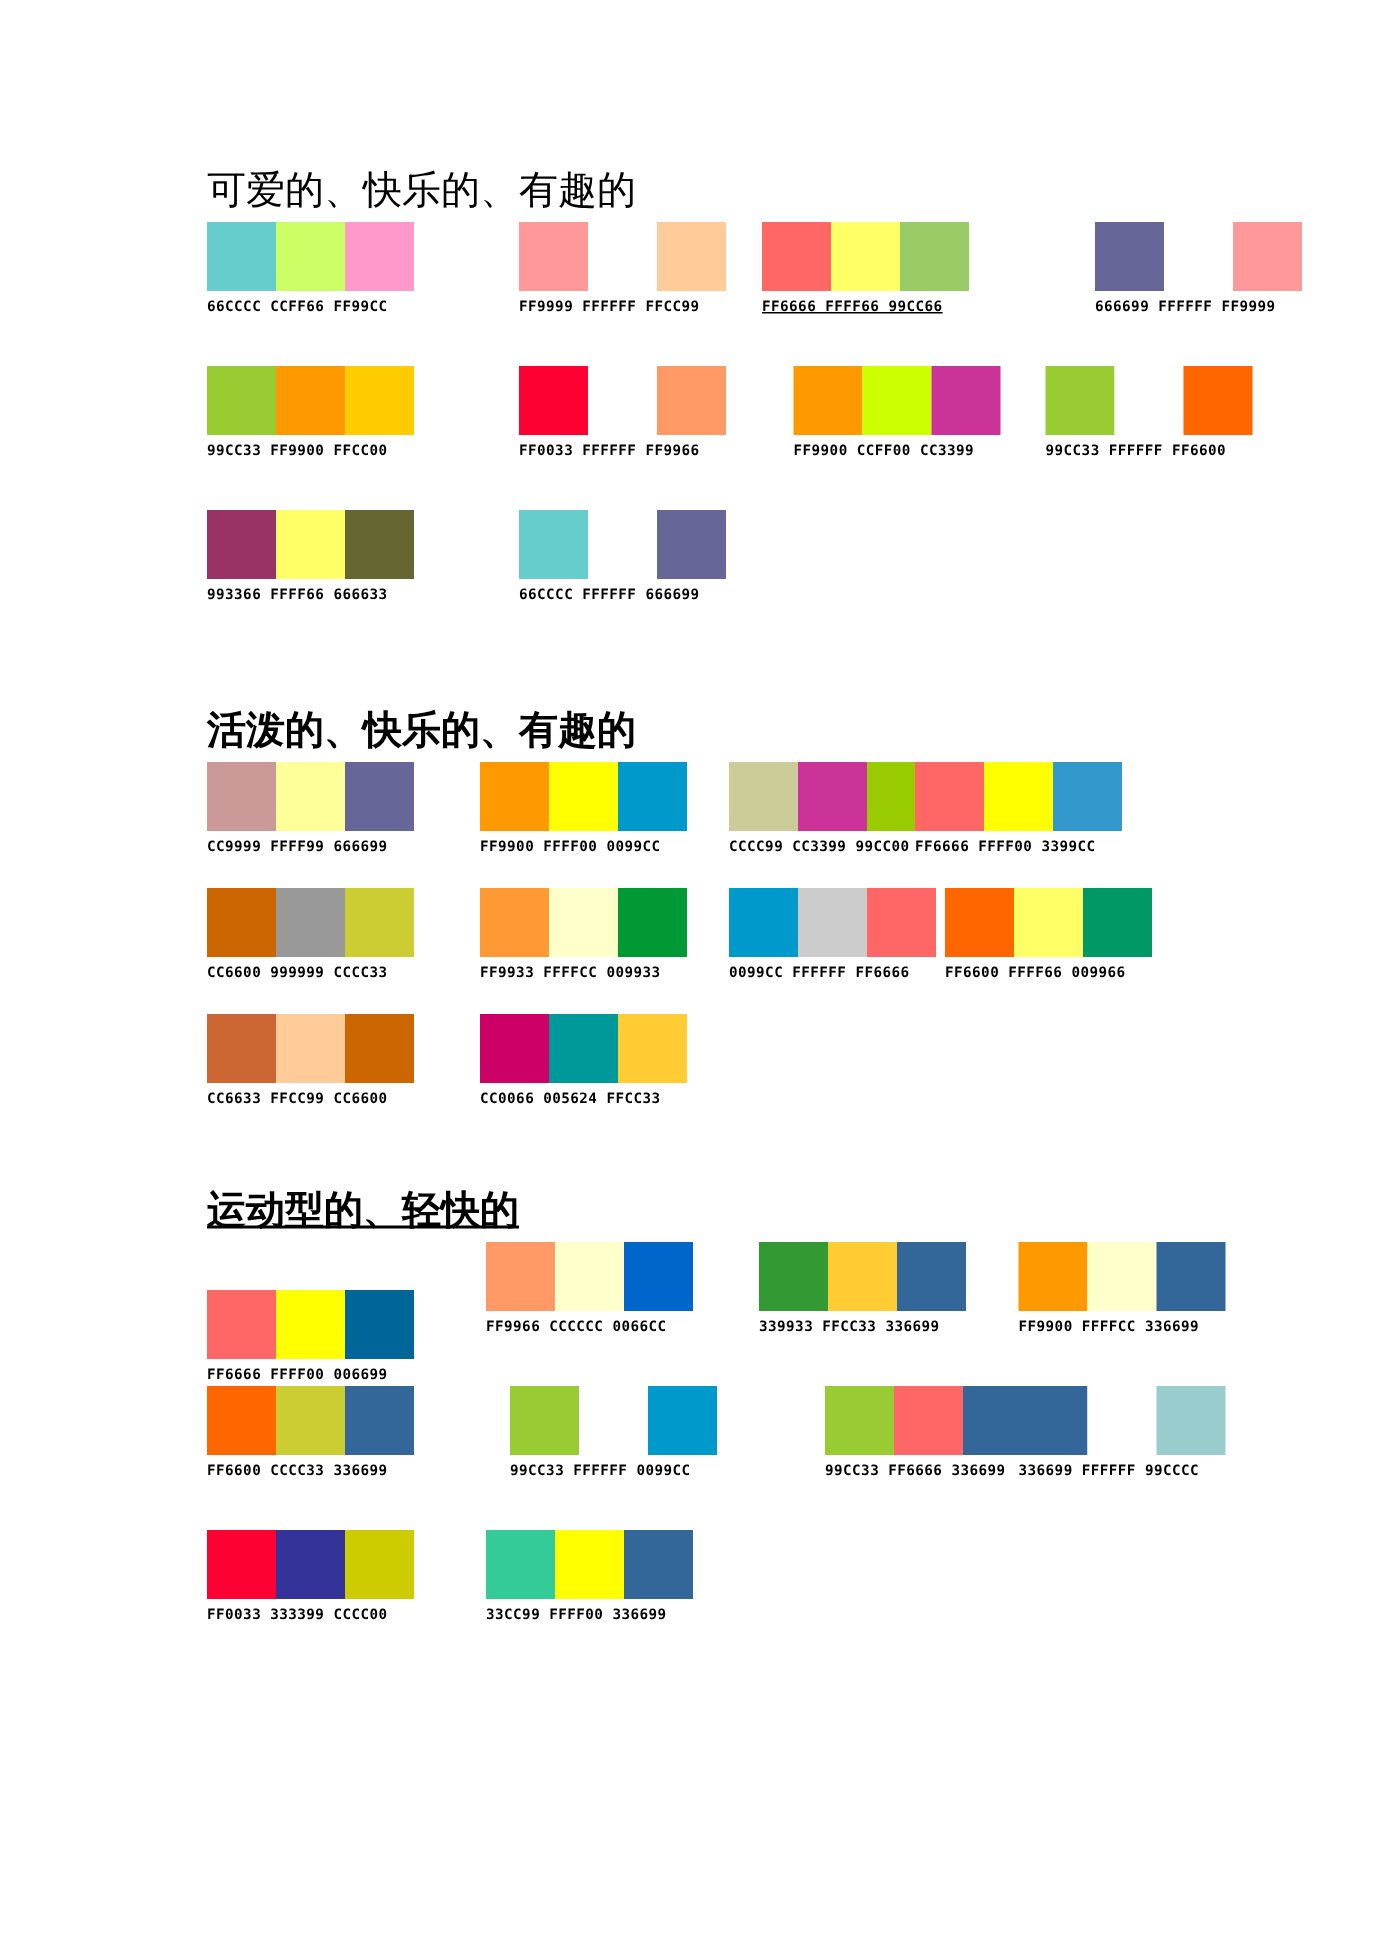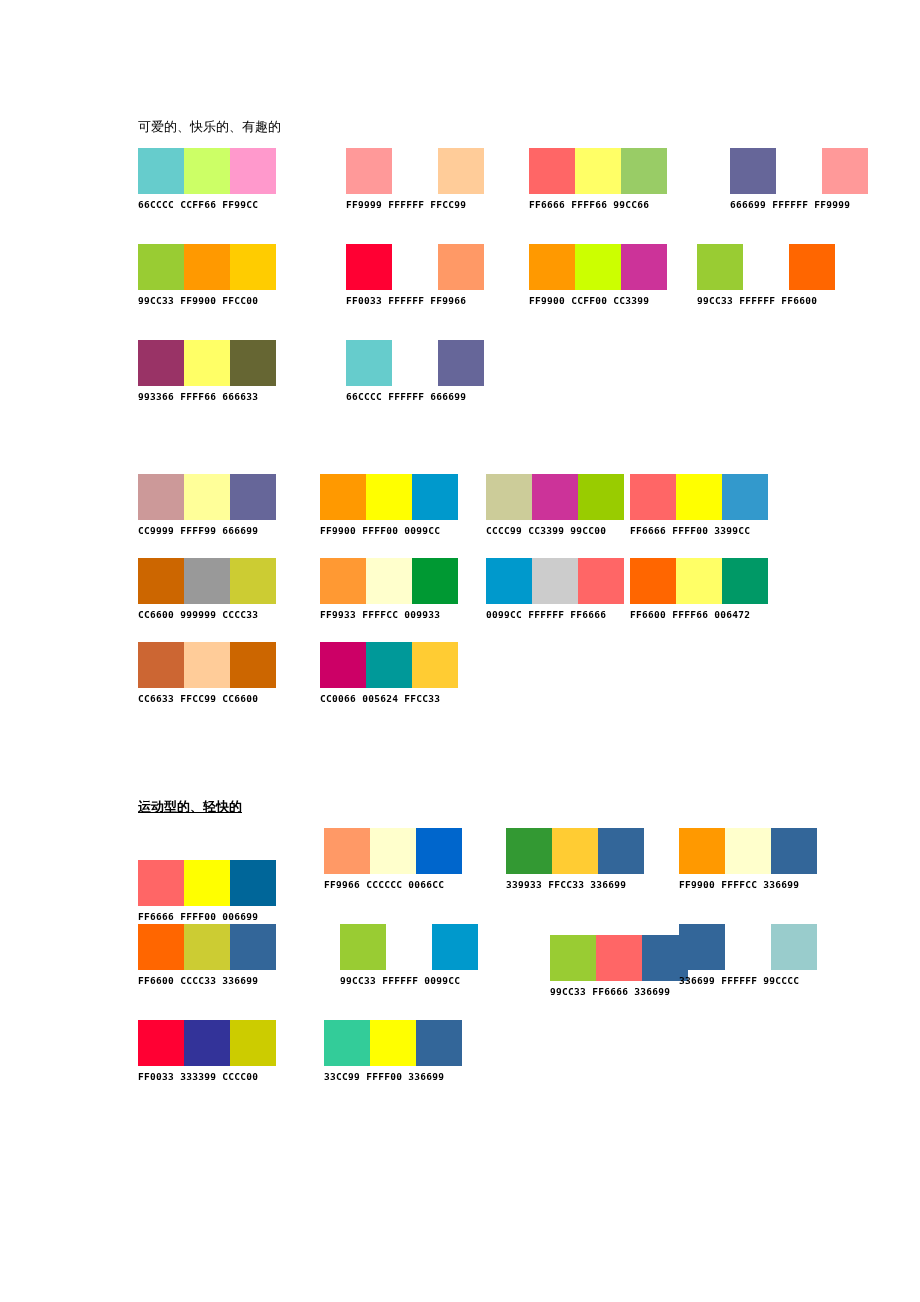--- a/index.html
+++ b/index.html
@@ -25,21 +25,21 @@
     padding: 0;
   }
 
   .section {
     position: absolute;
     left: 138px;
   }
 
   .section-heading {
     font-family: "DejaVu Sans", "Liberation Sans", sans-serif;
-    font-size: 13px;
+    font-size: 26px;
     line-height: 26px;
     color: #000000;
     white-space: nowrap;
     margin: 0 0 8px 0;
     letter-spacing: 0px;
   }
   .section-heading.bold {
     font-weight: bold;
   }
   .section-heading.regular {
@@ -97,21 +97,21 @@
       <div style="position: relative; height: 270px;">
         <div class="palette-row" style="position: absolute; left: 0px; top: 0px;">
           <div class="palette-group" style="position: absolute; left: 0px; top: 0px;">
             <div class="swatches"><div class="swatch" title="66CCCC" style="background-color: rgb(102, 204, 204);"></div><div class="swatch" title="CCFF66" style="background-color: rgb(204, 255, 102);"></div><div class="swatch" title="FF99CC" style="background-color: rgb(255, 153, 204);"></div></div>
             <div class="group-label">66CCCC CCFF66 FF99CC</div>
           </div>
           <div class="palette-group" style="position: absolute; left: 208px; top: 0px;">
             <div class="swatches"><div class="swatch" title="FF9999" style="background-color: rgb(255, 153, 153);"></div><div class="swatch" title="FFFFFF" style="background-color: rgb(255, 255, 255);"></div><div class="swatch" title="FFCC99" style="background-color: rgb(255, 204, 153);"></div></div>
             <div class="group-label">FF9999 FFFFFF FFCC99</div>
           </div>
-          <div class="palette-group" style="position: absolute; left: 391px; top: 0px;">
+          <div class="palette-group" style="position: absolute; left: 370px; top: 0px; text-decoration: underline;">
             <div class="swatches"><div class="swatch" title="FF6666" style="background-color: rgb(255, 102, 102);"></div><div class="swatch" title="FFFF66" style="background-color: rgb(255, 255, 102);"></div><div class="swatch" title="99CC66" style="background-color: rgb(153, 204, 102);"></div></div>
             <div class="group-label">FF6666 FFFF66 99CC66</div>
           </div>
           <div class="palette-group" style="position: absolute; left: 592px; top: 0px;">
             <div class="swatches"><div class="swatch" title="666699" style="background-color: rgb(102, 102, 153);"></div><div class="swatch" title="FFFFFF" style="background-color: rgb(255, 255, 255);"></div><div class="swatch" title="FF9999" style="background-color: rgb(255, 153, 153);"></div></div>
             <div class="group-label">666699 FFFFFF FF9999</div>
           </div>
         </div>
         <div class="palette-row" style="position: absolute; left: 0px; top: 96px;">
           <div class="palette-group" style="position: absolute; left: 0px; top: 0px;">
@@ -137,55 +137,56 @@
             <div class="group-label">993366 FFFF66 666633</div>
           </div>
           <div class="palette-group" style="position: absolute; left: 208px; top: 0px;">
             <div class="swatches"><div class="swatch" title="66CCCC" style="background-color: rgb(102, 204, 204);"></div><div class="swatch" title="FFFFFF" style="background-color: rgb(255, 255, 255);"></div><div class="swatch" title="666699" style="background-color: rgb(102, 102, 153);"></div></div>
             <div class="group-label">66CCCC FFFFFF 666699</div>
           </div>
         </div>
       </div>
     </div>
     <div class="section" style="top: 474px;">
+      <div class="section-heading bold">活泼的、快乐的、有趣的</div>
       <div style="position: relative; height: 270px;">
         <div class="palette-row" style="position: absolute; left: 0px; top: 0px;">
           <div class="palette-group" style="position: absolute; left: 0px; top: 0px;">
             <div class="swatches"><div class="swatch" title="CC9999" style="background-color: rgb(204, 153, 153);"></div><div class="swatch" title="FFFF99" style="background-color: rgb(255, 255, 153);"></div><div class="swatch" title="666699" style="background-color: rgb(102, 102, 153);"></div></div>
             <div class="group-label">CC9999 FFFF99 666699</div>
           </div>
           <div class="palette-group" style="position: absolute; left: 182px; top: 0px;">
             <div class="swatches"><div class="swatch" title="FF9900" style="background-color: rgb(255, 153, 0);"></div><div class="swatch" title="FFFF00" style="background-color: rgb(255, 255, 0);"></div><div class="swatch" title="0099CC" style="background-color: rgb(0, 153, 204);"></div></div>
             <div class="group-label">FF9900 FFFF00 0099CC</div>
           </div>
           <div class="palette-group" style="position: absolute; left: 348px; top: 0px;">
             <div class="swatches"><div class="swatch" title="CCCC99" style="background-color: rgb(204, 204, 153);"></div><div class="swatch" title="CC3399" style="background-color: rgb(204, 51, 153);"></div><div class="swatch" title="99CC00" style="background-color: rgb(153, 204, 0);"></div></div>
             <div class="group-label">CCCC99 CC3399 99CC00</div>
           </div>
-          <div class="palette-group" style="position: absolute; left: 492px; top: 0px;">
+          <div class="palette-group" style="position: absolute; left: 472px; top: 0px;">
             <div class="swatches"><div class="swatch" title="FF6666" style="background-color: rgb(255, 102, 102);"></div><div class="swatch" title="FFFF00" style="background-color: rgb(255, 255, 0);"></div><div class="swatch" title="3399CC" style="background-color: rgb(51, 153, 204);"></div></div>
             <div class="group-label">FF6666 FFFF00 3399CC</div>
           </div>
         </div>
         <div class="palette-row" style="position: absolute; left: 0px; top: 84px;">
           <div class="palette-group" style="position: absolute; left: 0px; top: 0px;">
             <div class="swatches"><div class="swatch" title="CC6600" style="background-color: rgb(204, 102, 0);"></div><div class="swatch" title="999999" style="background-color: rgb(153, 153, 153);"></div><div class="swatch" title="CCCC33" style="background-color: rgb(204, 204, 51);"></div></div>
             <div class="group-label">CC6600 999999 CCCC33</div>
           </div>
           <div class="palette-group" style="position: absolute; left: 182px; top: 0px;">
             <div class="swatches"><div class="swatch" title="FF9933" style="background-color: rgb(255, 153, 51);"></div><div class="swatch" title="FFFFCC" style="background-color: rgb(255, 255, 204);"></div><div class="swatch" title="009933" style="background-color: rgb(0, 153, 51);"></div></div>
             <div class="group-label">FF9933 FFFFCC 009933</div>
           </div>
           <div class="palette-group" style="position: absolute; left: 348px; top: 0px;">
             <div class="swatches"><div class="swatch" title="0099CC" style="background-color: rgb(0, 153, 204);"></div><div class="swatch" title="CCCCCC" style="background-color: rgb(204, 204, 204);"></div><div class="swatch" title="FF6666" style="background-color: rgb(255, 102, 102);"></div></div>
             <div class="group-label">0099CC FFFFFF FF6666</div>
           </div>
           <div class="palette-group" style="position: absolute; left: 492px; top: 0px;">
             <div class="swatches"><div class="swatch" title="FF6600" style="background-color: rgb(255, 102, 0);"></div><div class="swatch" title="FFFF66" style="background-color: rgb(255, 255, 102);"></div><div class="swatch" title="009966" style="background-color: rgb(0, 153, 102);"></div></div>
-            <div class="group-label">FF6600 FFFF66 006472</div>
+            <div class="group-label">FF6600 FFFF66 009966</div>
           </div>
         </div>
         <div class="palette-row" style="position: absolute; left: 0px; top: 168px;">
           <div class="palette-group" style="position: absolute; left: 0px; top: 0px;">
             <div class="swatches"><div class="swatch" title="CC6633" style="background-color: rgb(204, 102, 51);"></div><div class="swatch" title="FFCC99" style="background-color: rgb(255, 204, 153);"></div><div class="swatch" title="CC6600" style="background-color: rgb(204, 102, 0);"></div></div>
             <div class="group-label">CC6633 FFCC99 CC6600</div>
           </div>
           <div class="palette-group" style="position: absolute; left: 182px; top: 0px;">
             <div class="swatches"><div class="swatch" title="CC0066" style="background-color: rgb(204, 0, 102);"></div><div class="swatch" title="009999" style="background-color: rgb(0, 153, 153);"></div><div class="swatch" title="FFCC33" style="background-color: rgb(255, 204, 51);"></div></div>
             <div class="group-label">CC0066 005624 FFCC33</div>
@@ -216,21 +217,21 @@
         </div>
         <div class="palette-row" style="position: absolute; left: 0px; top: 96px;">
           <div class="palette-group" style="position: absolute; left: 0px; top: 0px;">
             <div class="swatches"><div class="swatch" title="FF6600" style="background-color: rgb(255, 102, 0);"></div><div class="swatch" title="CCCC33" style="background-color: rgb(204, 204, 51);"></div><div class="swatch" title="336699" style="background-color: rgb(51, 102, 153);"></div></div>
             <div class="group-label">FF6600 CCCC33 336699</div>
           </div>
           <div class="palette-group" style="position: absolute; left: 186px; top: 0px; padding-left: 16px;">
             <div class="swatches"><div class="swatch" title="99CC33" style="background-color: rgb(153, 204, 51);"></div><div class="swatch" title="FFFFFF" style="background-color: rgb(255, 255, 255);"></div><div class="swatch" title="0099CC" style="background-color: rgb(0, 153, 204);"></div></div>
             <div class="group-label">99CC33 FFFFFF 0099CC</div>
           </div>
-          <div class="palette-group" style="position: absolute; left: 368px; top: 11px; padding-left: 44px;">
+          <div class="palette-group" style="position: absolute; left: 368px; top: 0px; padding-left: 44px;">
             <div class="swatches"><div class="swatch" title="99CC33" style="background-color: rgb(153, 204, 51);"></div><div class="swatch" title="FF6666" style="background-color: rgb(255, 102, 102);"></div><div class="swatch" title="336699" style="background-color: rgb(51, 102, 153);"></div></div>
             <div class="group-label">99CC33 FF6666 336699</div>
           </div>
           <div class="palette-group" style="position: absolute; left: 541px; top: 0px;">
             <div class="swatches"><div class="swatch" title="336699" style="background-color: rgb(51, 102, 153);"></div><div class="swatch" title="FFFFFF" style="background-color: rgb(255, 255, 255);"></div><div class="swatch" title="99CCCC" style="background-color: rgb(153, 204, 204);"></div></div>
             <div class="group-label">336699 FFFFFF 99CCCC</div>
           </div>
         </div>
         <div class="palette-row" style="position: absolute; left: 0px; top: 192px;">
           <div class="palette-group" style="position: absolute; left: 0px; top: 0px;">

